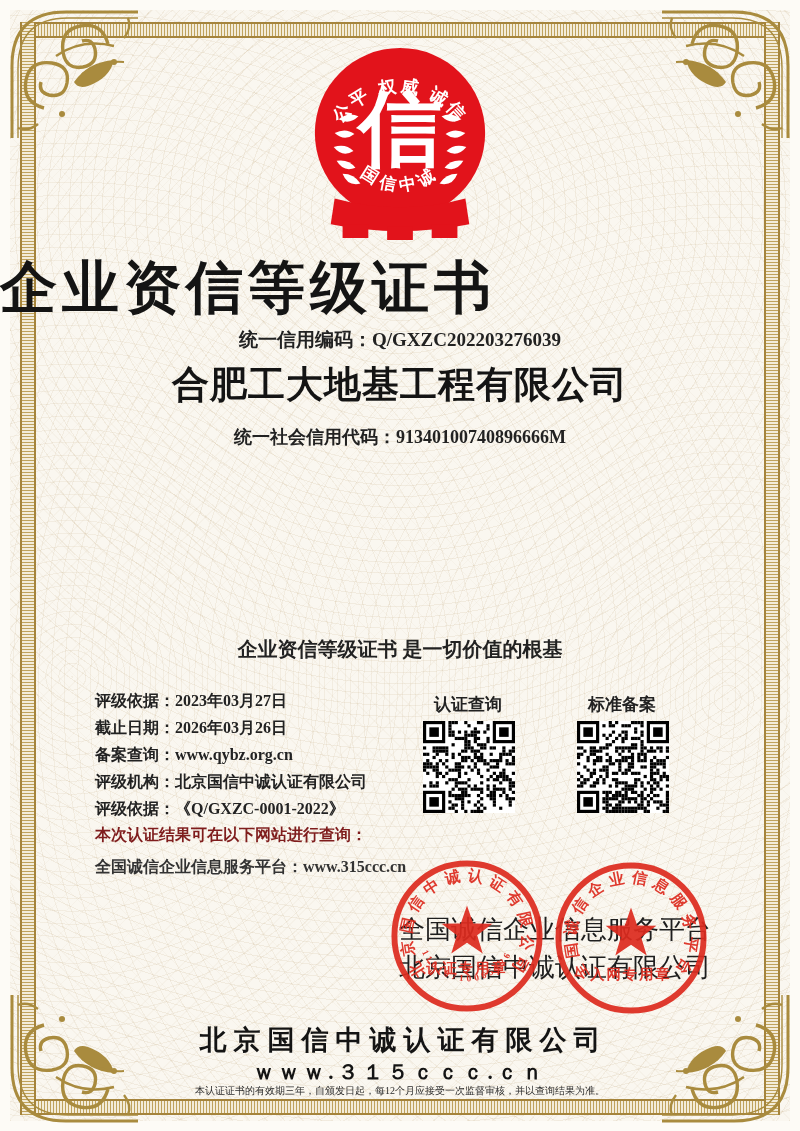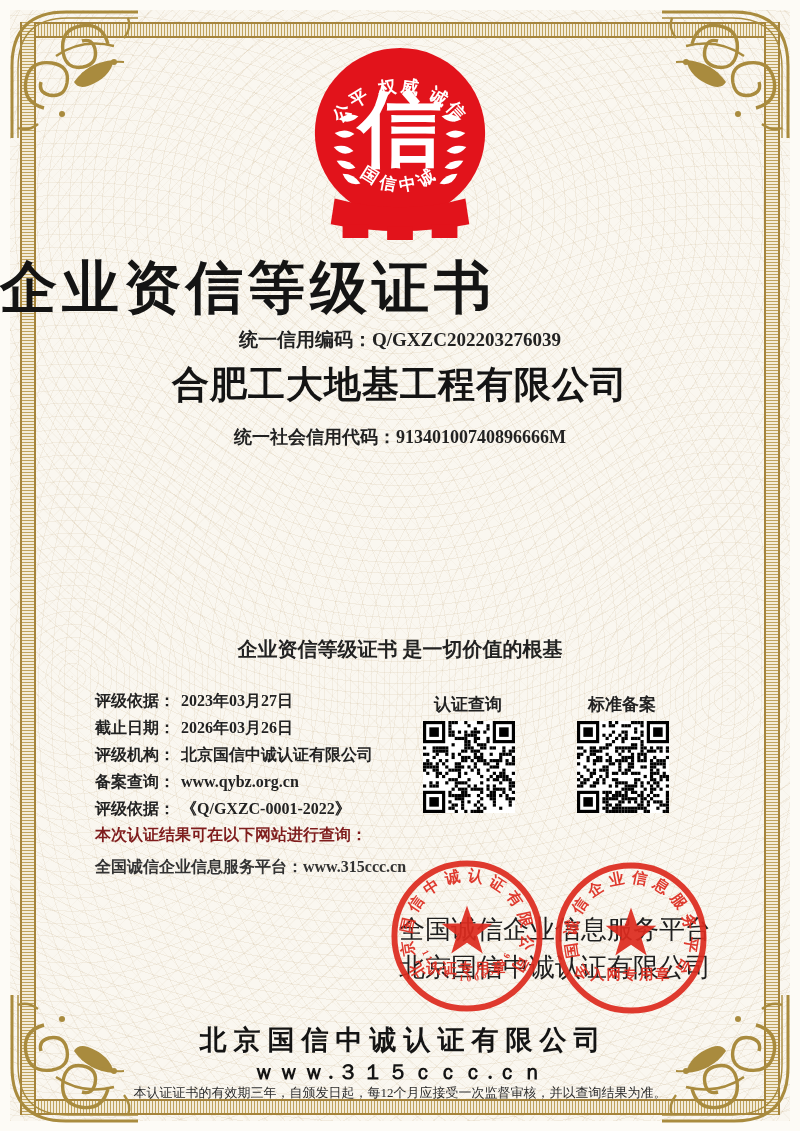--- a/index.html
+++ b/index.html
@@ -50,21 +50,21 @@
     font-size:17.5px;font-weight:bold;line-height:47px;text-align:justify;text-indent:2em;color:#222;}
   
   .grade{position:absolute;top:538px;left:0;right:0;text-align:center;
     font-family:"Liberation Sans","DejaVu Sans",sans-serif;
     font-size:88px;font-weight:900;letter-spacing:20px;padding-left:20px;color:#e60012;}
   .slogan{position:absolute;top:636px;left:0;right:0;text-align:center;
     font-size:20px;font-weight:bold;color:#222;}
   
   .details{position:absolute;left:95px;top:687px;font-size:16px;line-height:27px;color:#222;}
   .details .row span{font-weight:bold;}
-  .details .row .val{margin-left:6px;font-weight:bold;}
+  .details .row .val{font-weight:bold;}
   
   .qr-label{position:absolute;top:693px;width:120px;text-align:center;
     font-size:17px;font-weight:bold;color:#222;}
   .qr-label.l1{left:408px;} .qr-label.l2{left:562px;}
   .qr{position:absolute;top:721px;width:92px;height:92px;background:#fff;}
   .qr.q1{left:423px;} .qr.q2{left:577px;}
   
   .notice{position:absolute;left:95px;top:825px;font-size:16px;font-weight:bold;color:#7f1d1d;}
   .platform{position:absolute;left:95px;top:857px;font-size:16px;font-weight:bold;color:#333;}
   
@@ -74,21 +74,21 @@
   .stamp{position:absolute;width:158px;height:158px;opacity:.92;}
   .stamp.s1{left:388px;top:857px;}
   .stamp.s2{left:552px;top:859px;}
   
   .footer-company{position:absolute;top:1022px;left:0;right:0;text-align:center;
     font-size:27px;font-weight:900;letter-spacing:7px;padding-left:7px;color:#141414;}
   .footer-site{position:absolute;top:1058px;left:0;right:0;text-align:center;
     font-size:21px;font-weight:900;letter-spacing:4px;color:#141414;
     font-family:"Liberation Serif","DejaVu Serif",serif;}
   .fine-print{position:absolute;top:1084px;left:0;right:0;text-align:center;
-    font-size:13px;color:#2b2b2b;}
+    font-size:10px;color:#2b2b2b;}
 </style>
 </head>
 <body>
 
 <div class="cert">
 
   <div class="bg"></div>
 
   <div class="band h top"></div>
   <div class="band h bottom"></div>
@@ -195,22 +195,22 @@
   <div class="code-line"><span>统一信用编码：</span><span>Q/GXZC202203276039</span></div>
   <div class="company">合肥工大地基工程有限公司</div>
   <div class="social-line"><span>统一社会信用代码：</span><span>91340100740896666M</span></div>
 
 
   <div class="slogan">企业资信等级证书 是一切价值的根基</div>
 
   <div class="details">
     <div class="row"><span>评级依据：</span><span class="val">2023年03月27日</span></div>
     <div class="row"><span>截止日期：</span><span class="val">2026年03月26日</span></div>
+    <div class="row"><span>备案查询：</span><span class="val">www.qybz.org.cn</span></div>
     <div class="row"><span>评级机构：</span><span class="val">北京国信中诚认证有限公司</span></div>
-    <div class="row"><span>备案查询：</span><span class="val">www.qybz.org.cn</span></div>
     <div class="row"><span>评级依据：</span><span class="val">《Q/GXZC-0001-2022》</span></div>
   </div>
 
   <div class="qr-label l1">认证查询</div>
   <div class="qr-label l2">标准备案</div>
   <div class="qr q1" id="qr1"><svg width="92" height="92" viewBox="0 0 92 92">
         <rect width="92" height="92" fill="#fff"></rect>
         <rect x="0" y="0" width="22.20689655172414" height="22.20689655172414" fill="#000"></rect>
         <rect x="3.1724137931034484" y="3.1724137931034484" width="15.862068965517242" height="15.862068965517242" fill="#fff"></rect>
         <rect x="6.344827586206897" y="6.344827586206897" width="9.517241379310345" height="9.517241379310345" fill="#000"></rect>

